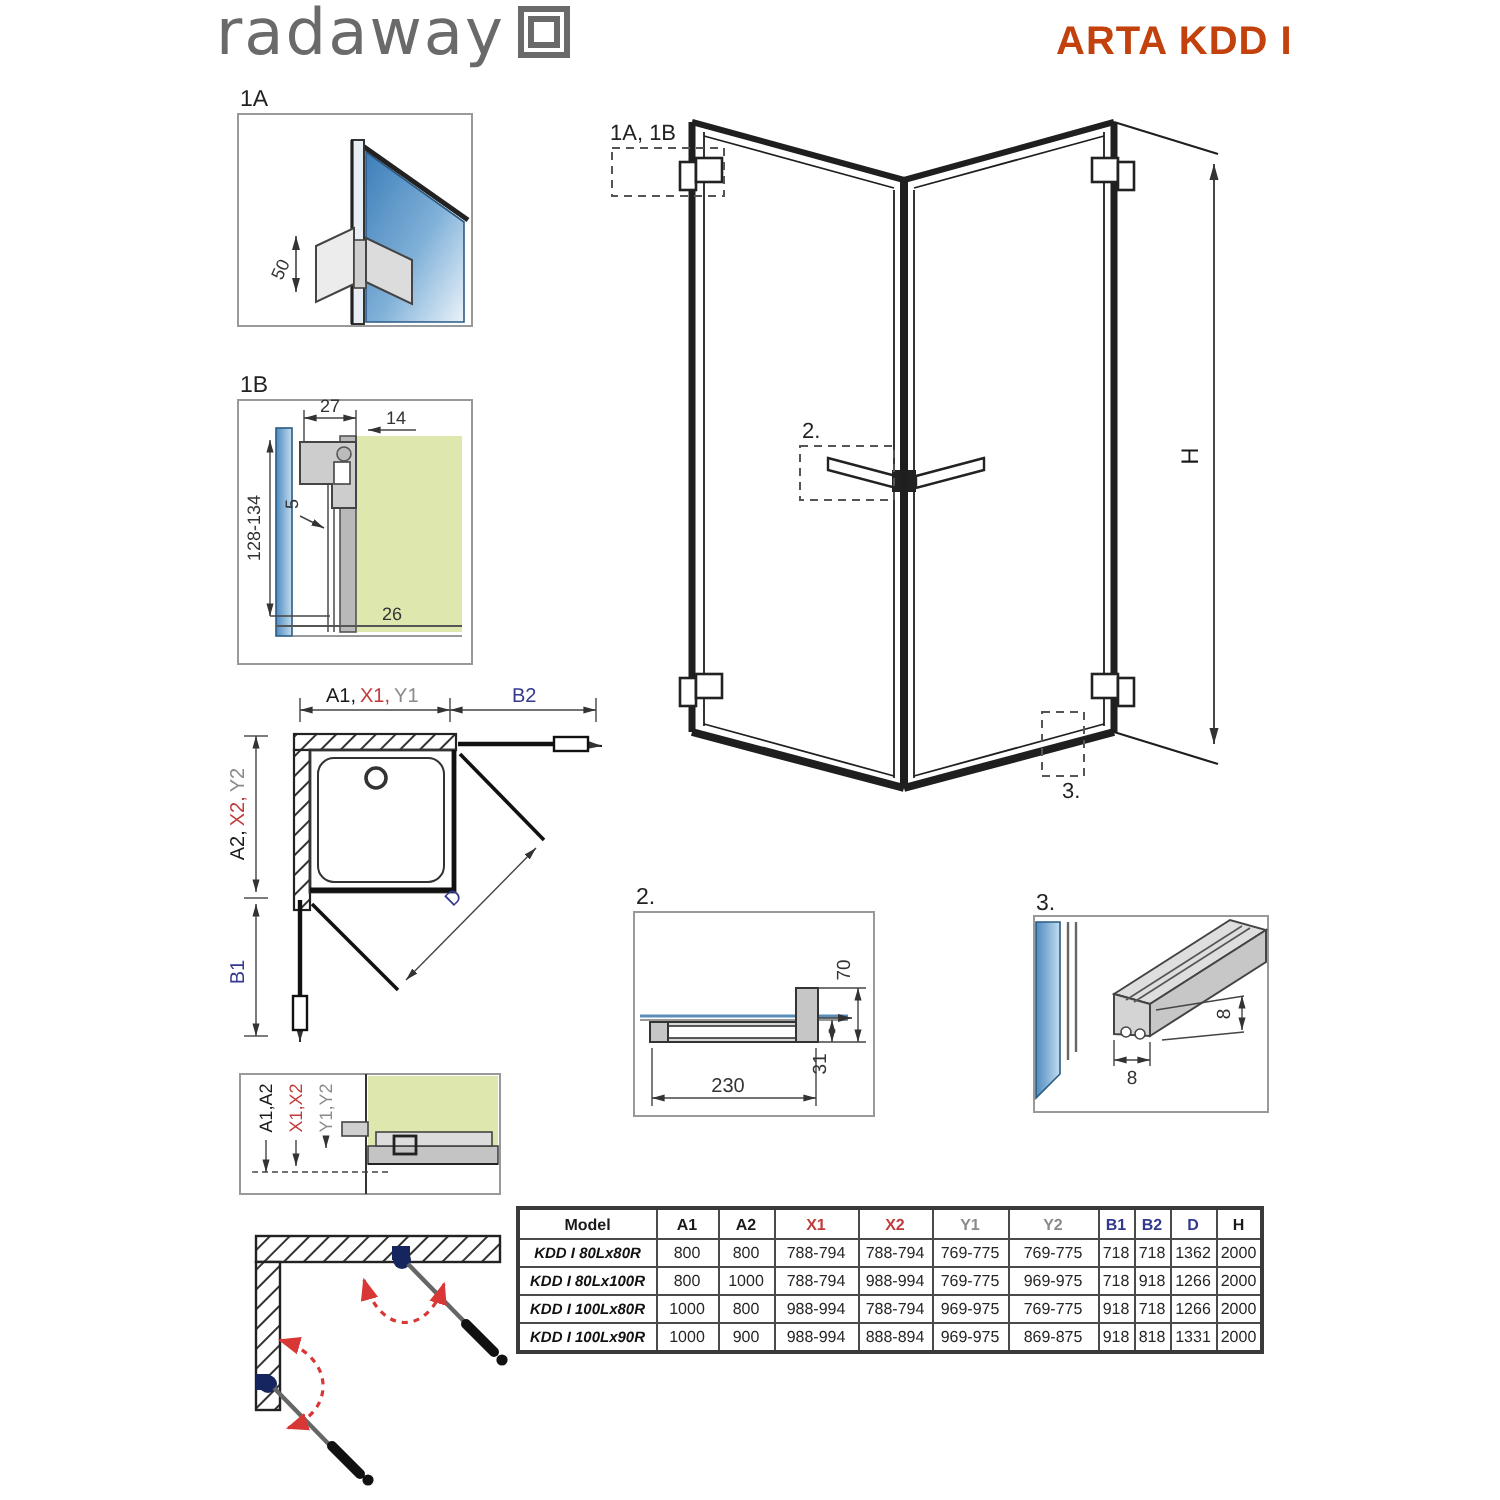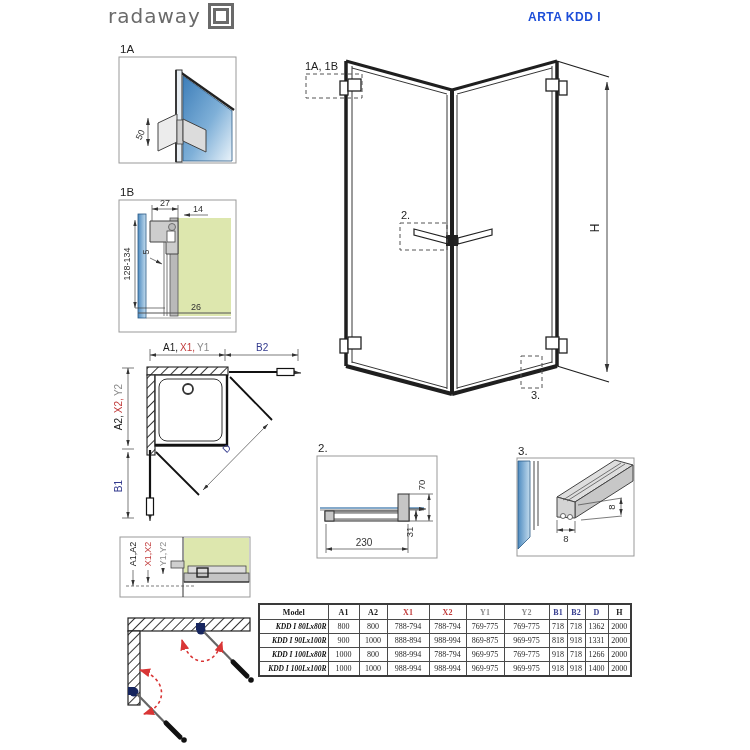--- a/index.html
+++ b/index.html
@@ -1,35 +1,35 @@
 <!DOCTYPE html>
 <html><head>
 <meta charset="utf-8">
 <style>
   html,body{margin:0;padding:0;background:#fff;}
   #page{position:relative;width:750px;height:750px;background:#ffffff;overflow:hidden;
         font-family:"Liberation Sans",sans-serif;}
   
   #logo{position:absolute;left:108px;top:2px;display:flex;align-items:center;color:#6a6a6a;}
-  #logo .word{font-family:"DejaVu Sans",sans-serif;font-size:20px;letter-spacing:1px;line-height:28px;}
+  #logo .word{font-family:"DejaVu Sans",sans-serif;font-size:32px;letter-spacing:1px;line-height:28px;}
   #logo .sq-outer{width:20px;height:20px;border:3px solid #6a6a6a;margin-left:7px;
                   display:flex;align-items:center;justify-content:center;}
   #logo .sq-inner{width:10px;height:10px;border:3px solid #6a6a6a;}
-  #title{position:absolute;left:528px;top:10px;font-size:12px;font-weight:bold;color:#1d4ed8;letter-spacing:.5px;}
+  #title{position:absolute;left:528px;top:10px;font-size:20px;font-weight:bold;color:#c2410c;letter-spacing:.5px;}
   
   #draw{position:absolute;left:0;top:0;}
   
   #spec{position:absolute;left:258px;top:603px;}
   table{border-collapse:collapse;table-layout:fixed;width:374px;
-        font-family:Liberation Serif, serif;}
+        font-family:Liberation Sans, sans-serif;}
   th,td{border:1px solid #4a4a4a;text-align:center;vertical-align:middle;
         height:13px;padding:0 1px;font-size:8px;color:#262626;overflow:hidden;white-space:nowrap;}
   table{border:2px solid #3a3a3a;}
   th{font-weight:bold;height:14px;}
-  td.model-cell{font-weight:bold;font-style:italic;font-size:7.5px;color:#111;text-align:right;}
+  td.model-cell{font-weight:bold;font-style:italic;font-size:7.5px;color:#111;}
   .h-k{color:#1a1a1a}.h-r{color:#c13b3b}.h-g{color:#8a8a8a}.h-b{color:#333a8e}
   text{font-family:"Liberation Sans",sans-serif;}
 </style>
 </head>
 <body>
 
 <div id="page">
 
   <div id="logo">
     <span class="word">radaway</span>
@@ -332,55 +332,55 @@
             <td>788-794</td>
             <td>788-794</td>
             <td>769-775</td>
             <td>769-775</td>
             <td>718</td>
             <td>718</td>
             <td>1362</td>
             <td>2000</td>
           </tr>
           <tr>
-            <td class="model-cell">KDD I 90Lx100R</td>
-            <td>900</td>
+            <td class="model-cell">KDD I 80Lx100R</td>
+            <td>800</td>
             <td>1000</td>
-            <td>888-894</td>
+            <td>788-794</td>
             <td>988-994</td>
-            <td>869-875</td>
+            <td>769-775</td>
             <td>969-975</td>
-            <td>818</td>
+            <td>718</td>
             <td>918</td>
-            <td>1331</td>
+            <td>1266</td>
             <td>2000</td>
           </tr>
           <tr>
             <td class="model-cell">KDD I 100Lx80R</td>
             <td>1000</td>
             <td>800</td>
             <td>988-994</td>
             <td>788-794</td>
             <td>969-975</td>
             <td>769-775</td>
             <td>918</td>
             <td>718</td>
             <td>1266</td>
             <td>2000</td>
           </tr>
           <tr>
-            <td class="model-cell">KDD I 100Lx100R</td>
+            <td class="model-cell">KDD I 100Lx90R</td>
             <td>1000</td>
-            <td>1000</td>
+            <td>900</td>
             <td>988-994</td>
-            <td>988-994</td>
+            <td>888-894</td>
             <td>969-975</td>
-            <td>969-975</td>
+            <td>869-875</td>
             <td>918</td>
-            <td>918</td>
-            <td>1400</td>
+            <td>818</td>
+            <td>1331</td>
             <td>2000</td>
           </tr>
         </tbody>
     </table>
   </div>
 
 </div>
 
 </body></html>

